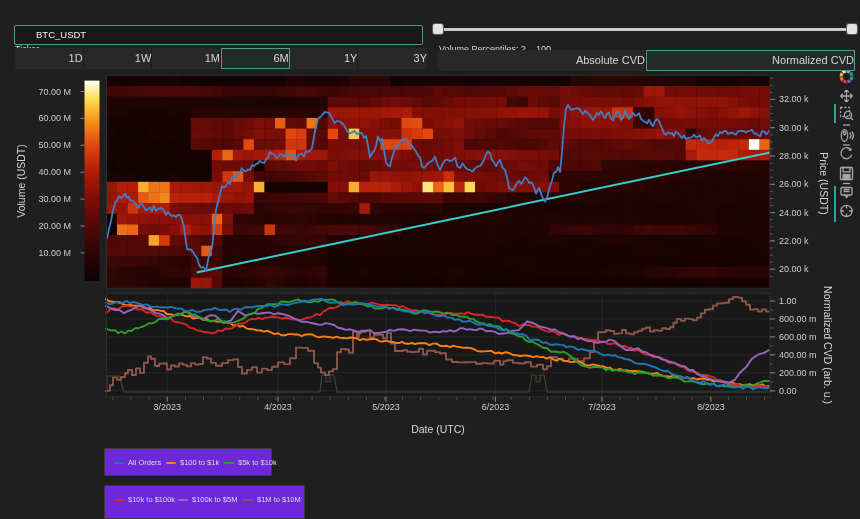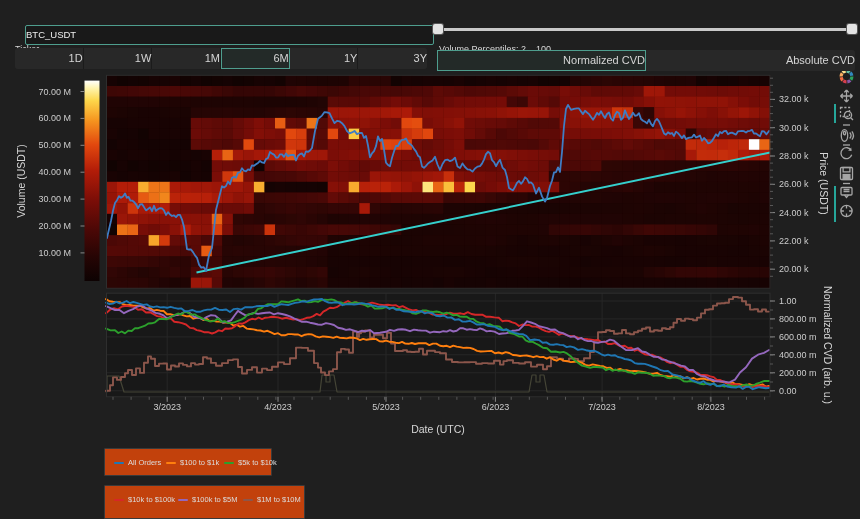--- a/index.html
+++ b/index.html
@@ -1,32 +1,32 @@
 <!DOCTYPE html>
 <html><head><meta charset="utf-8"><title>CVD Dashboard</title>
 <style>
 * { margin:0; padding:0; box-sizing:border-box; }
 html,body { width:860px; height:519px; background:#1f1f1f; overflow:hidden;
   font-family:"Liberation Sans", sans-serif; }
 .wrap { position:relative; width:860px; height:519px; }
 .lbl { position:absolute; font-size:9px; color:#d8d8d8;margin-top:32px; }
 .tickerbox { position:absolute; left:14px; top:25px; width:409px; height:20px;
   background:#191919; border:1px solid #4e9e8e; border-radius:2px; color:#eee;
-  font-size:9.5px; line-height:18px; padding-left:0;margin-left:11px; }
+  font-size:9.5px; line-height:18px; padding-left:21px; }
 .btnrow { position:absolute; height:21px; display:flex; background:#262626; border-radius:3px; }
 .btn { flex:1 1 auto; height:21px; text-align:right; line-height:21px; font-size:11px;
   color:#d5d5d5; background:#282828; border-right:1px solid #1b1b1b; border-radius:0; }
 .btn:first-child { border-radius:3px 0 0 3px; }
 .btn:last-child { border-right:none; border-radius:0 3px 3px 0; }
 .btn.sel { background:#232a28; border:1px solid #4e9e8e; border-radius:0; line-height:19px; }
 .slider-track { position:absolute; left:434px; top:28px; width:423px; height:3px;
   background:#c9c9c9; border-radius:2px; }
 .slider-handle { position:absolute; top:24px; width:10px; height:10px; background:#e3e3e3;
   border-radius:2px; box-shadow:0 0 0 1px #555; }
-.legbox { position:absolute; background:#c2410c; border:1px solid #3a3a3a; border-radius:1px; }
+.legbox { position:absolute; background:#6d28d9; border:1px solid #3a3a3a; border-radius:1px; }
 .dash { position:absolute; top:12.5px; width:10px; height:2.6px; border-radius:1px; }
 .ltxt { position:absolute; top:9px; font-size:7.5px; color:#dcdcdc; white-space:nowrap; }
 </style></head>
 <body>
 <div class="wrap">
 <svg width="860" height="519" viewBox="0 0 860 519" style="position:absolute;left:0;top:0">
       <defs>
         <linearGradient id="cb" x1="0" y1="0" x2="0" y2="1">
           <stop offset="0.00" stop-color="#ffffff"></stop>
           <stop offset="0.04" stop-color="#fff3aa"></stop>
@@ -1518,22 +1518,22 @@
       <div class="btn" style="width:68px">1M</div>
       <div class="btn sel" style="width:68px">6M</div>
       <div class="btn" style="width:68px">1Y</div>
       <div class="btn" style="width:68px">3Y</div>
 </div>
 <div class="lbl" style="left:439px;top:12px">Volume Percentiles: 2 .. 100</div>
 <div class="slider-track"></div>
 <div class="slider-handle" style="left:433px"></div>
 <div class="slider-handle" style="left:847px"></div>
 <div class="btnrow" style="left:437px;top:50px;width:418px">
-  <div class="btn sel" style="width:208px">Normalized CVD</div>
-      <div class="btn" style="width:208px">Absolute CVD</div>
+  <div class="btn" style="width:208px">Absolute CVD</div>
+      <div class="btn sel" style="width:208px">Normalized CVD</div>
 </div>
 <div class="legbox" style="left:104px;top:448px;width:168px;height:28px">
   <span class="dash" style="left:9px;background:#1f77b4"></span>
       <span class="ltxt" style="left:23px">All Orders</span>
   <span class="dash" style="left:61px;background:#ff7f0e"></span>
       <span class="ltxt" style="left:75px">$100 to $1k</span>
   <span class="dash" style="left:119px;background:#2ca02c"></span>
       <span class="ltxt" style="left:133px">$5k to $10k</span>
 </div>
 <div class="legbox" style="left:104px;top:485px;width:201px;height:34px">

